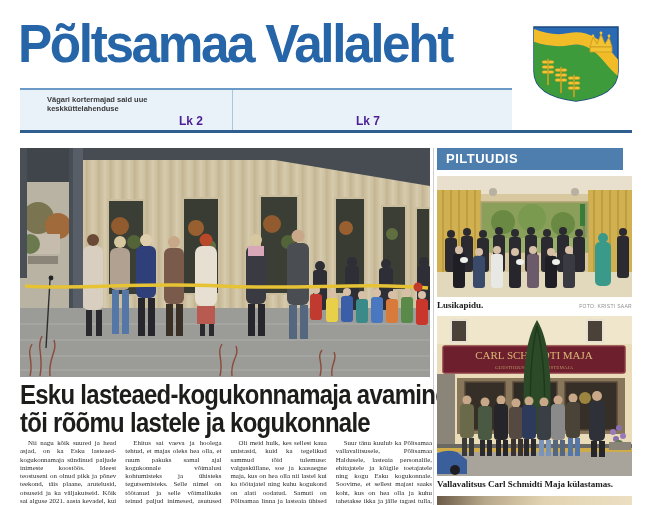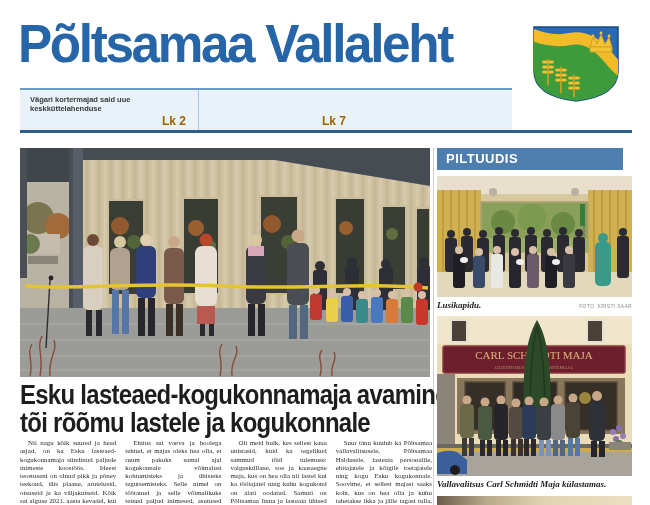--- a/index.html
+++ b/index.html
@@ -8,44 +8,44 @@
   
   .masthead-title{position:absolute;left:18px;top:16px;font-size:54px;font-weight:bold;
     color:#2565A8;letter-spacing:-2.5px;line-height:1;white-space:nowrap;
     transform:scaleX(.95);transform-origin:left top;}
   .coa{position:absolute;left:530px;top:25px;}
   .issue-date{position:absolute;left:520px;top:103px;width:108px;text-align:center;
     color:#2565A8;font-size:14.5px;font-weight:bold;}
   
   .teasers{position:absolute;left:20px;top:88px;width:492px;height:42px;background:#E9F2F9;
     border-top:2px solid #6B9AC8;display:flex;box-sizing:border-box;}
-  .teaser{position:relative;padding:5px 8px 2px 10px;box-sizing:border-box;}
+  .teaser{position:relative;padding:5px 8px 2px 10px;box-sizing:border-box;margin-left:17px;}
   .teaser+.teaser{border-left:1px solid #A9C6DE;}
   .t1{width:178px;} .t2{width:160px;} .t3{width:154px;}
   .teaser-text{font-size:7.5px;line-height:9px;color:#38393b;font-weight:bold;}
   .t2 .teaser-text{text-align:center;padding-top:2px;}
-  .teaser-page{position:absolute;right:12px;bottom:2px;font-size:12px;font-weight:bold;color:#a16207;padding-left:6px;}
+  .teaser-page{position:absolute;right:12px;bottom:2px;font-size:12px;font-weight:bold;color:#4c1d95;padding-left:6px;}
   .thick-rule{position:absolute;left:20px;top:130px;width:612px;height:3px;background:#2F5F8F;}
   
   .main-photo{position:absolute;left:20px;top:148px;}
   .col-rule{position:absolute;left:433px;top:148px;width:1px;height:357px;background:#CFCFCF;}
   .headline{position:absolute;left:20px;top:381px;width:420px;font-weight:bold;color:#1D1D1B;
     font-size:27.5px;line-height:28px;letter-spacing:-.8px;transform:scaleX(.87);
     transform-origin:left top;white-space:nowrap;}
   .bodycols{position:absolute;left:20px;top:439px;width:412px;height:66px;overflow:hidden;
     display:flex;gap:9px;}
   .bodycol{flex:1;font-family:"Liberation Serif",serif;font-size:6.9px;line-height:8.3px;
     text-align:justify;color:#2a2a2a;text-indent:8px;}
   
   .sidebar{position:absolute;left:437px;top:148px;width:195px;}
   .sb-banner{width:186px;height:22px;background:#4E7EAE;color:#fff;font-size:13px;
     font-weight:bold;letter-spacing:.5px;line-height:22px;padding-left:9px;box-sizing:border-box;}
   .sb-photo{display:block;margin-top:6px;}
   .cap-row{display:flex;justify-content:space-between;align-items:baseline;margin-top:3px;}
-  .caption{font-family:"Liberation Serif",serif;font-weight:bold;font-size:9px;color:#1a1a1a;font-style:italic;}
+  .caption{font-family:"Liberation Serif",serif;font-weight:bold;font-size:9px;color:#1a1a1a;}
   .credit{font-size:5px;color:#8d8d8d;letter-spacing:.3px;}
   .photo3{margin-top:7px;width:195px;height:14px;
     background:linear-gradient(100deg,#6a5a48 0%,#b8a88a 25%,#e2d4b2 55%,#ecdfc2 100%);}
 </style>
 </head>
 <body>
 
 <div class="page">
 
   <div class="masthead-title">Põltsamaa Vallaleht</div>

